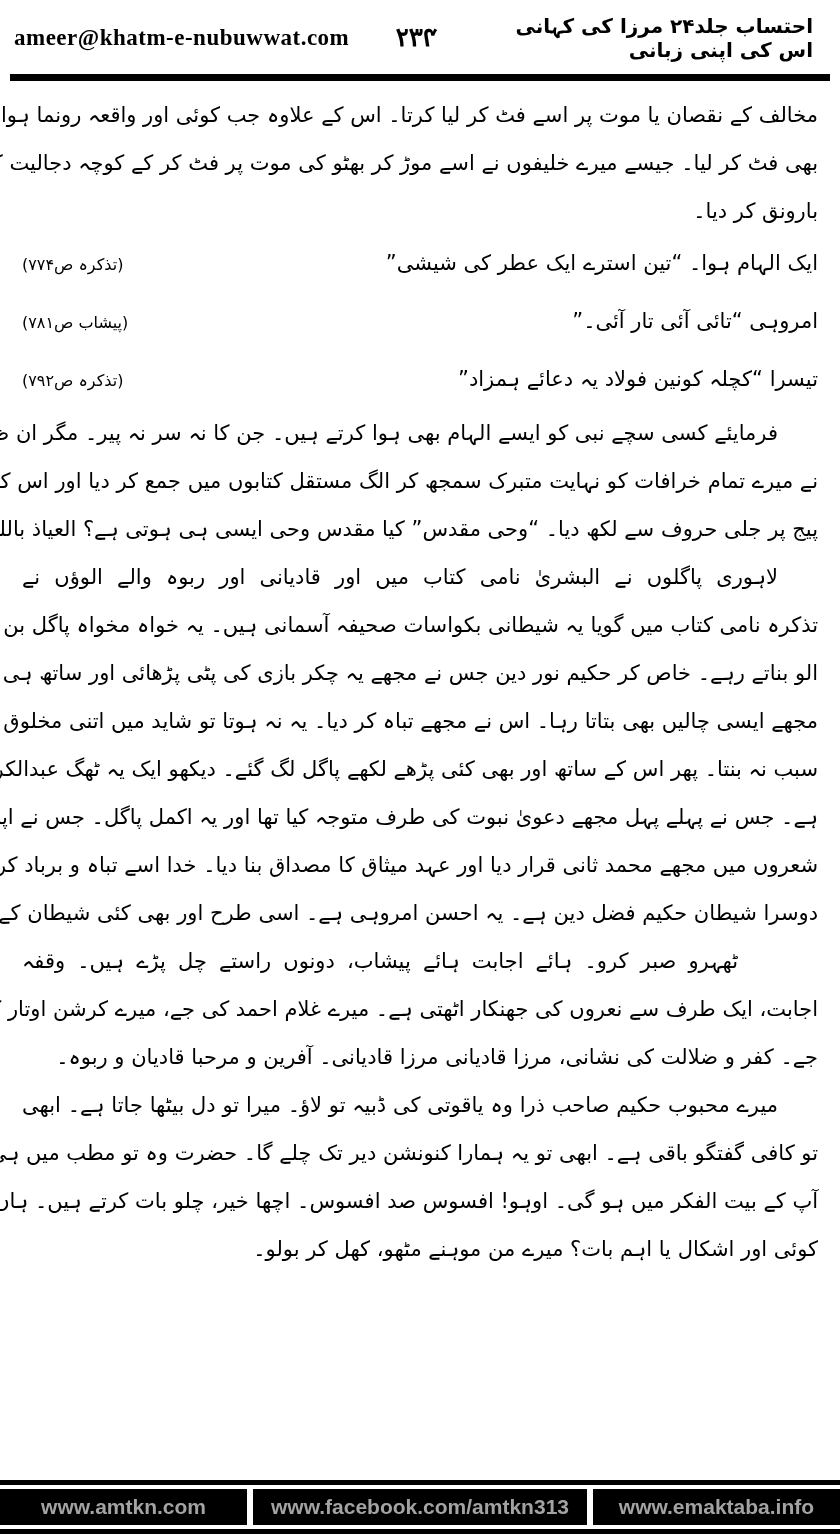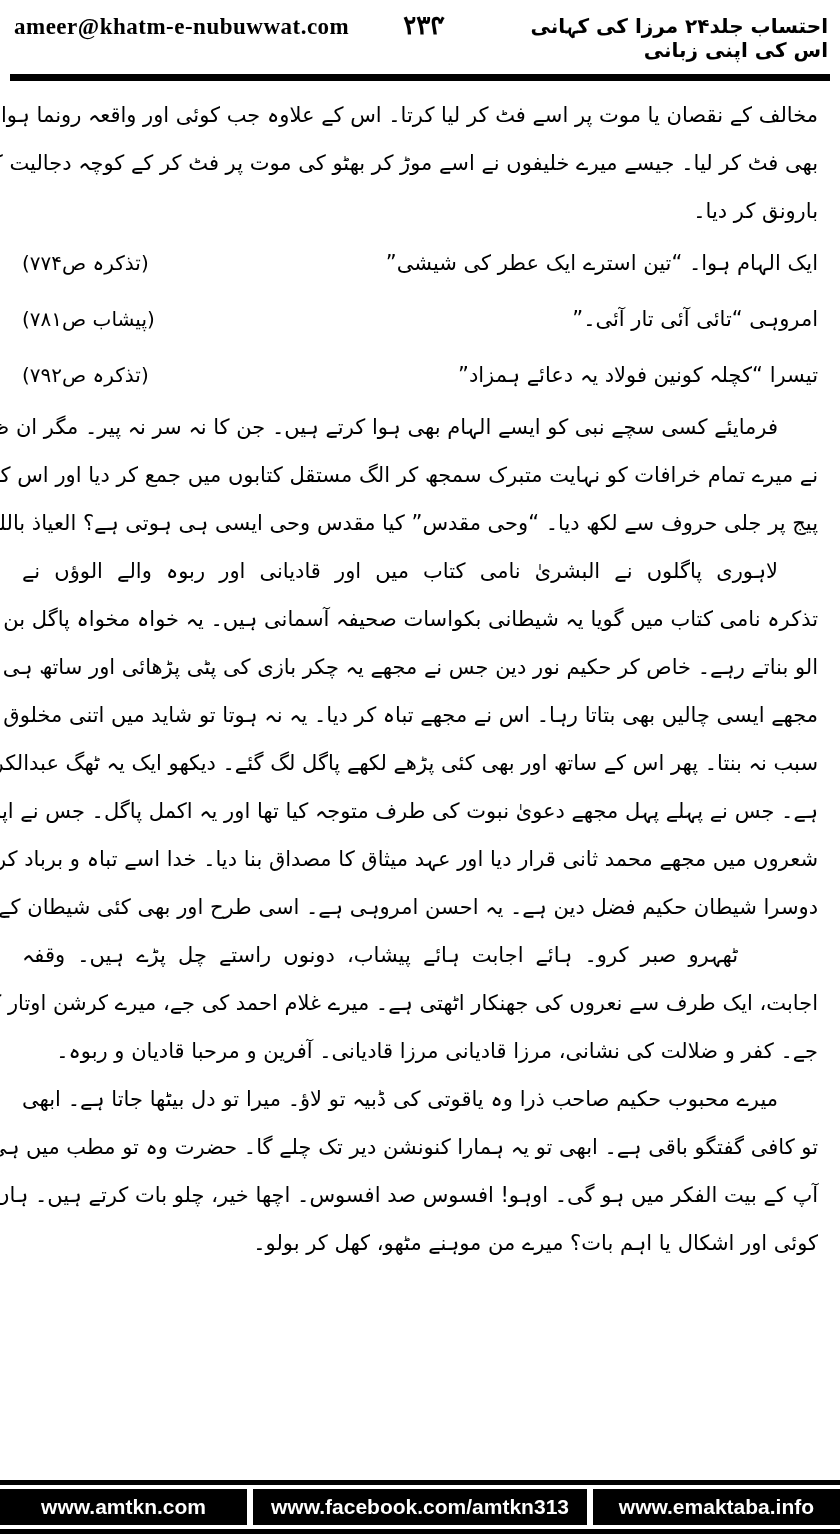--- a/index.html
+++ b/index.html
@@ -9,23 +9,23 @@
     height: 1540px;
     margin: 0 auto;
     background: #ffffff;
     overflow: hidden;
     box-sizing: border-box;
     color: #000;
   }
   
   .header {
     display: flex;
-    align-items: flex-start;
+    align-items: center;
     justify-content: space-between;
-    padding: 14px 12px 0 14px;
+    padding: 14px 27px 0 14px;
   }
   .header-email {
     font-family: "Liberation Serif", serif;
     font-weight: bold;
     font-size: 23px;
     letter-spacing: 0.5px;
     direction: ltr;
   }
   .header-pagenum {
     font-family: Liberation Sans, sans-serif;
@@ -68,42 +68,42 @@
   .indent-lg { text-indent: 80px; }
   .inset-end-inner { display: inline-block; padding-left: 118px; }
   .refline {
     display: flex;
     justify-content: space-between;
     align-items: baseline;
     line-height: 56px;
   }
   .refline .quote-text { text-align: right; }
   .refline .ref {
-    font-size: 20px;
+    font-size: 16px;
     white-space: nowrap;
   }
   
   .footer {
     position: absolute;
     left: 0;
     right: 0;
     bottom: 6px;
   }
   .thin-bar {
     height: 5px;
     background: #000;
   }
   .links {
     display: flex;
     gap: 6px;
     margin: 4px 0;
   }
   .link-box {
     background: #000;
-    color: #ffffff;
+    color: #a3a3a3;
     font-family: "Liberation Sans", sans-serif;
     font-weight: bold;
     font-size: 21px;
     line-height: 36px;
     text-align: center;
     flex: 1 1 0;
     white-space: nowrap;
   }
   .link-box.wide { flex: 1.35 1 0; }
 </style>

